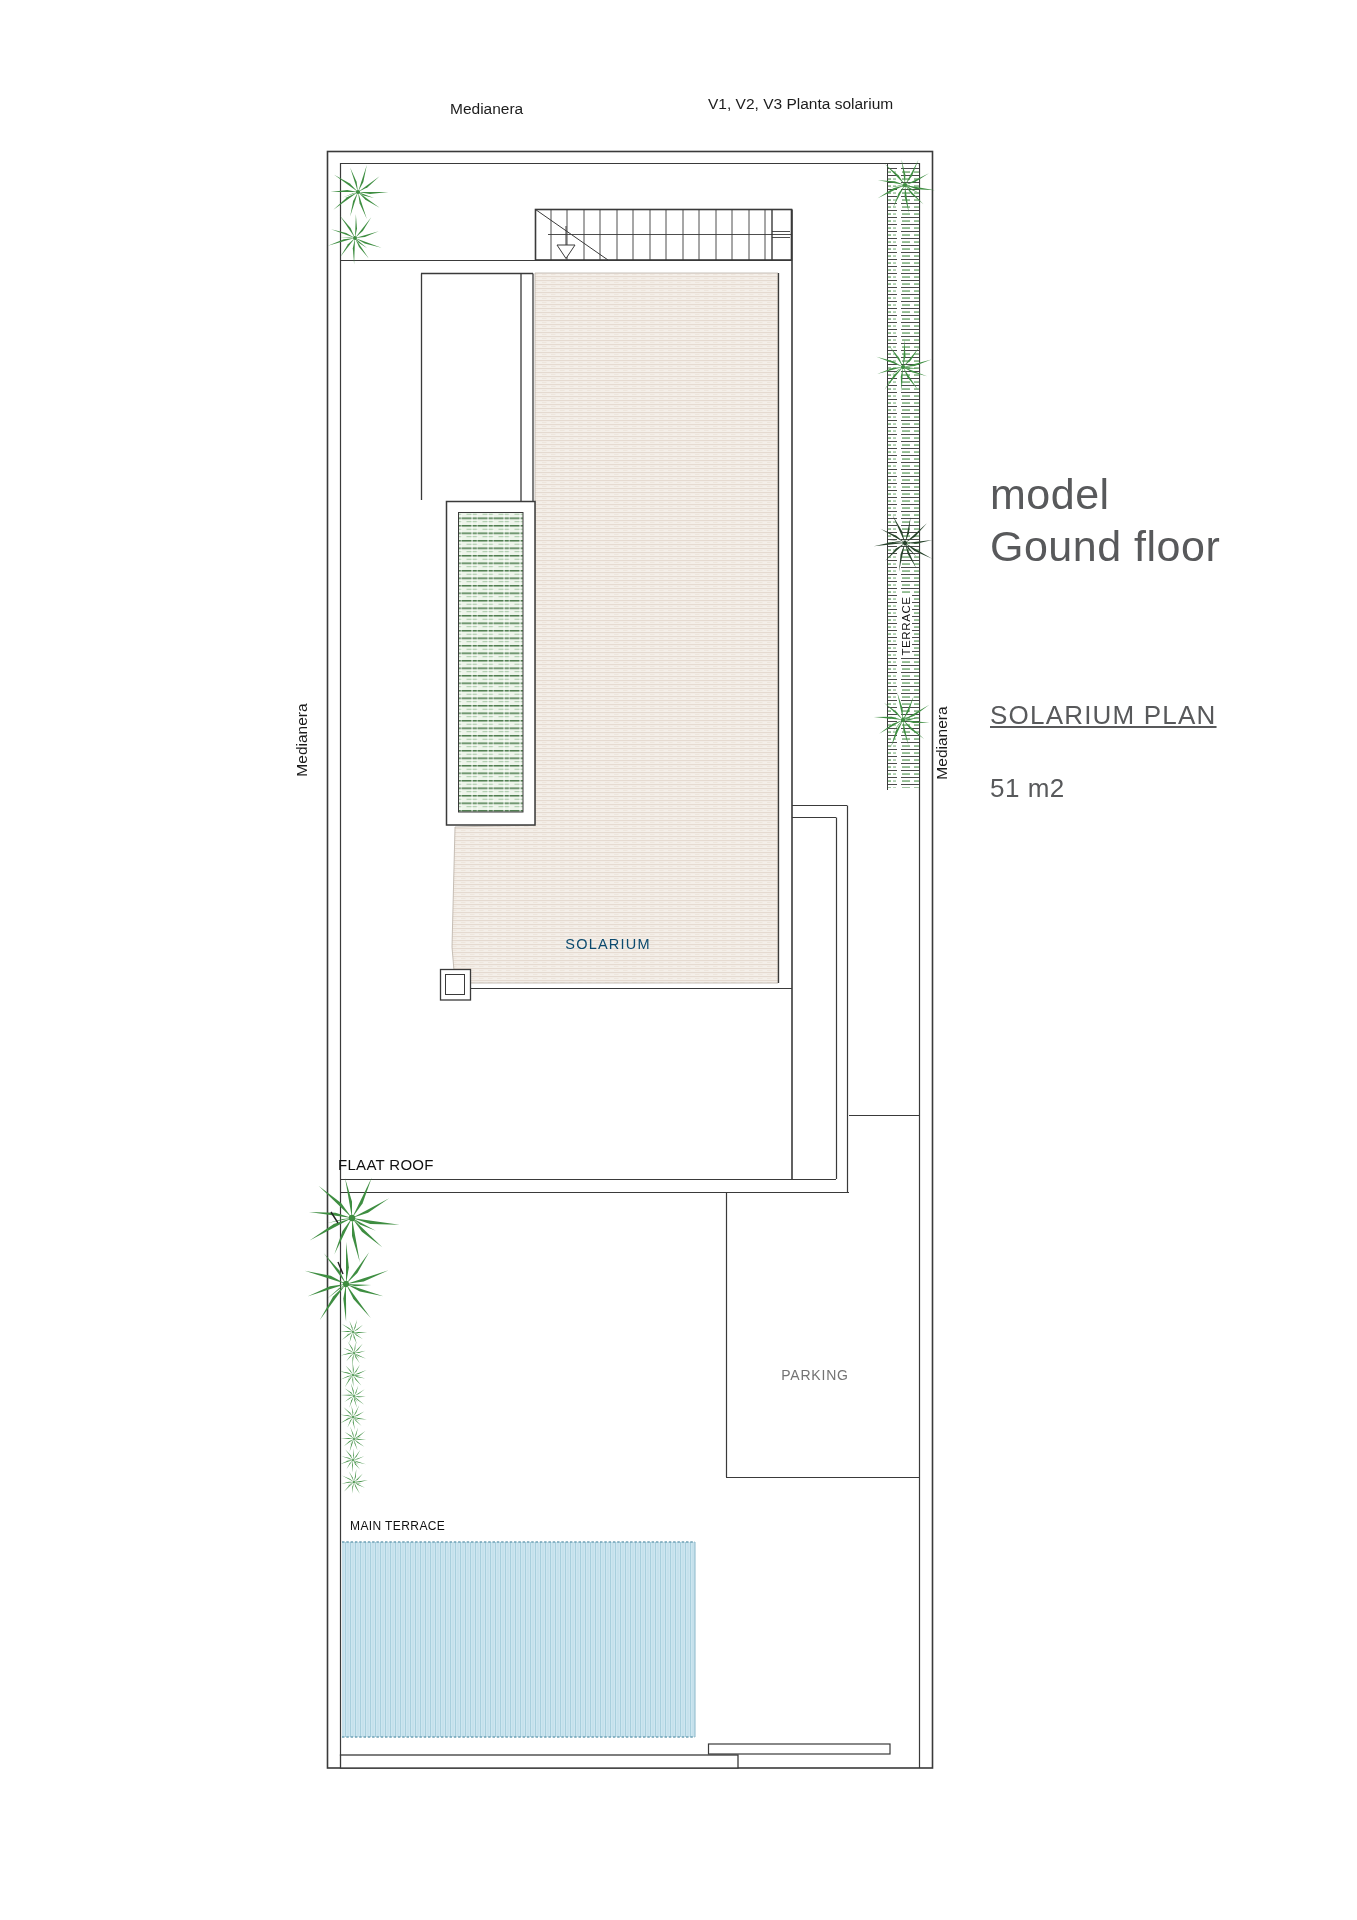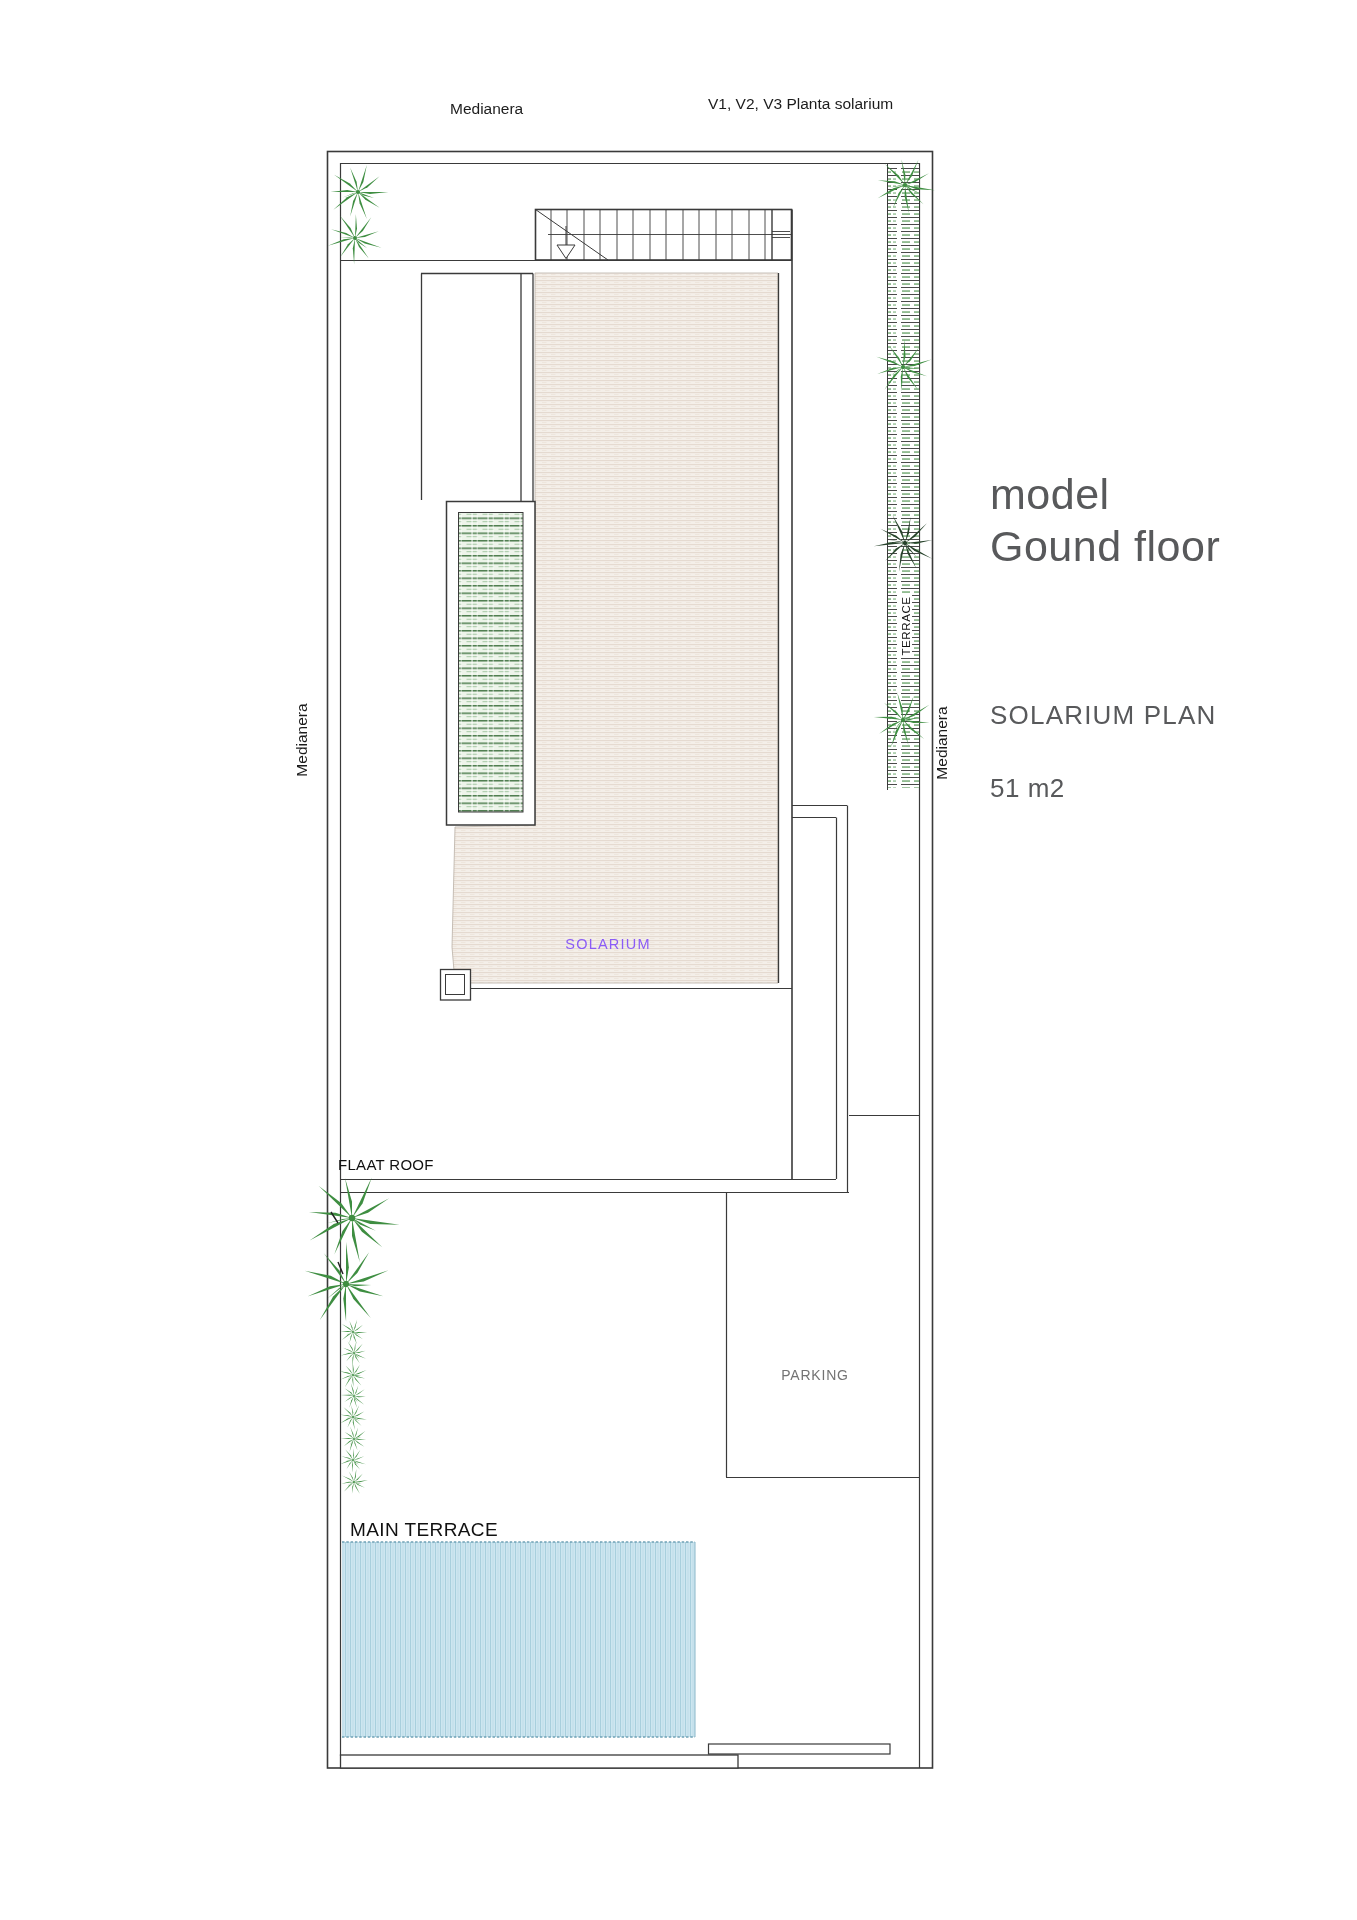--- a/index.html
+++ b/index.html
@@ -5,27 +5,27 @@
   html,body{margin:0;padding:0;background:#ffffff;}
   #page{position:relative;width:1357px;height:1920px;background:#ffffff;overflow:hidden;
         font-family:"Liberation Sans", sans-serif;}
   #plan-svg{position:absolute;left:0;top:0;}
   .lbl{position:absolute;color:#1c1c1c;white-space:nowrap;}
   .lbl-top{font-size:15.5px;}
   .vert{transform:translate(-50%,-50%) rotate(-90deg);transform-origin:center;}
   #lbl-medianera-left,#lbl-medianera-right{position:absolute;font-size:15.5px;color:#1c1c1c;}
   #lbl-terrace{position:absolute;font-size:11.5px;letter-spacing:0.6px;color:#111;
                background:#ffffff;padding:0 2px;}
-  #lbl-solarium{position:absolute;transform:translate(-50%,-50%);font-size:14.5px;letter-spacing:1.2px;color:#8b5cf6;}
+  #lbl-solarium{position:absolute;transform:translate(-50%,-50%);font-size:14.5px;letter-spacing:1.2px;color:#0c4a6e;}
   #lbl-parking{position:absolute;transform:translate(-50%,-50%);font-size:14px;letter-spacing:0.8px;color:#737373;}
   #lbl-flaatroof{position:absolute;font-size:15px;letter-spacing:0.3px;color:#111;}
-  #lbl-mainterrace{position:absolute;font-size:19px;letter-spacing:0.4px;color:#111;}
+  #lbl-mainterrace{position:absolute;font-size:12px;letter-spacing:0.4px;color:#111;}
   #legend{position:absolute;left:990px;top:468px;color:#58595b;}
   #legend .title{font-size:43px;line-height:52px;letter-spacing:0.5px;}
-  #legend .subtitle{font-size:26px;letter-spacing:1.2px;margin-top:128px;}
+  #legend .subtitle{font-size:26px;letter-spacing:1.2px;margin-top:128px;text-decoration:underline;}
   #legend .area{font-size:26px;letter-spacing:0.5px;margin-top:42px;}
 </style>
 </head>
 <body>
 
 <div id="page">
 
   <svg id="plan-svg" width="1357" height="1920" viewBox="0 0 1357 1920">
     <defs>
       <pattern id="beige" width="9" height="4" patternUnits="userSpaceOnUse">

